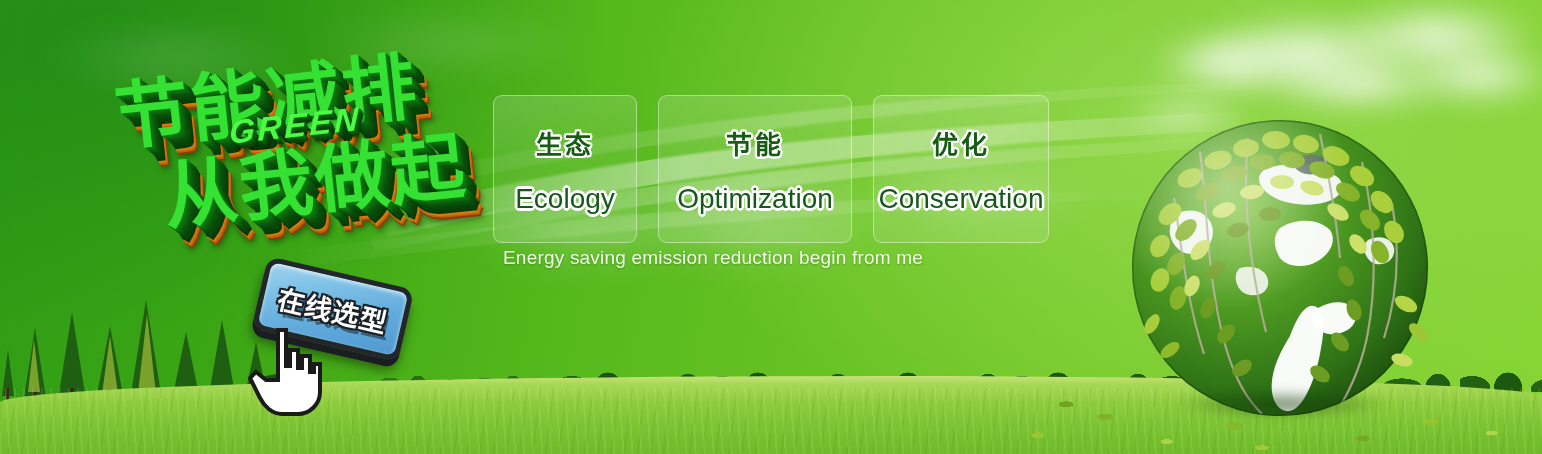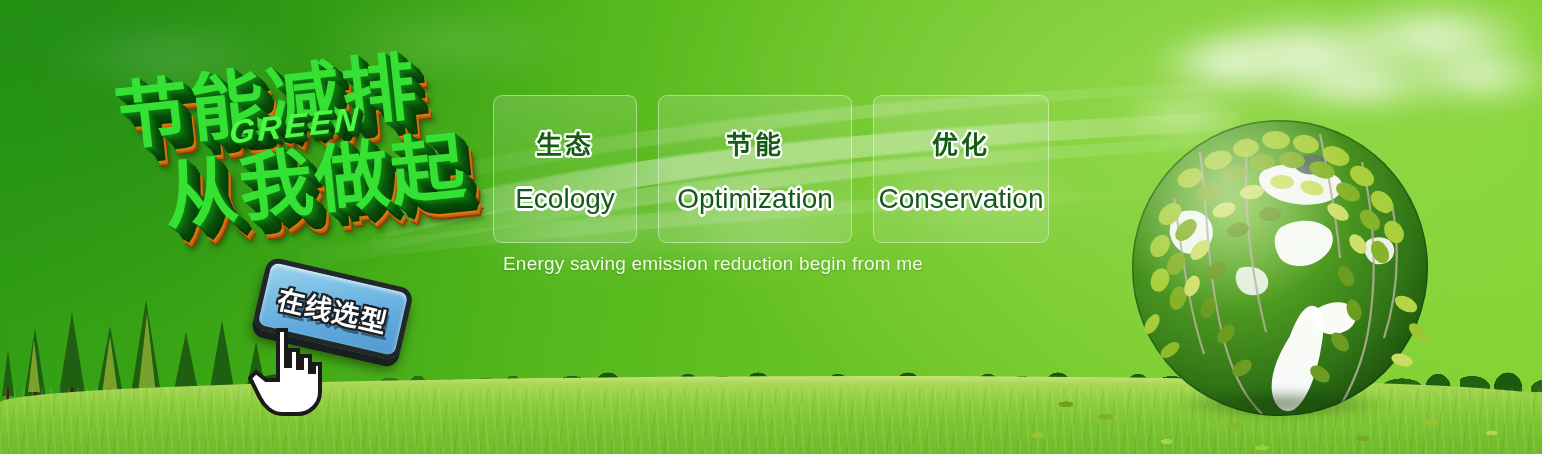--- a/index.html
+++ b/index.html
@@ -172,21 +172,21 @@
                 -2.2px 0 #fff,2.2px 0 #fff,0 -2.2px #fff,0 2.2px #fff;
   }
   .card-en{
     font-size:28px;font-weight:normal;
     color:#15581a;white-space:nowrap;
     text-shadow:-1.8px 0 #fff,0 1.8px #fff,1.8px 0 #fff,0 -1.8px #fff,
                 -1.8px -1.8px #fff,1.8px 1.8px #fff,-1.8px 1.8px #fff,1.8px -1.8px #fff,
                 -2.6px 0 #fff,2.6px 0 #fff,0 -2.6px #fff,0 2.6px #fff;
   }
   .tagline{
-    position:absolute;left:503px;top:253px;
+    position:absolute;left:503px;top:247px;
     font-size:19px;color:#f1fbe6;letter-spacing:.2px;
     text-shadow:0 1px 2px rgba(20,70,10,.35);
     white-space:nowrap;
   }
 </style>
 </head>
 <body>
 
 <div class="banner">
 

